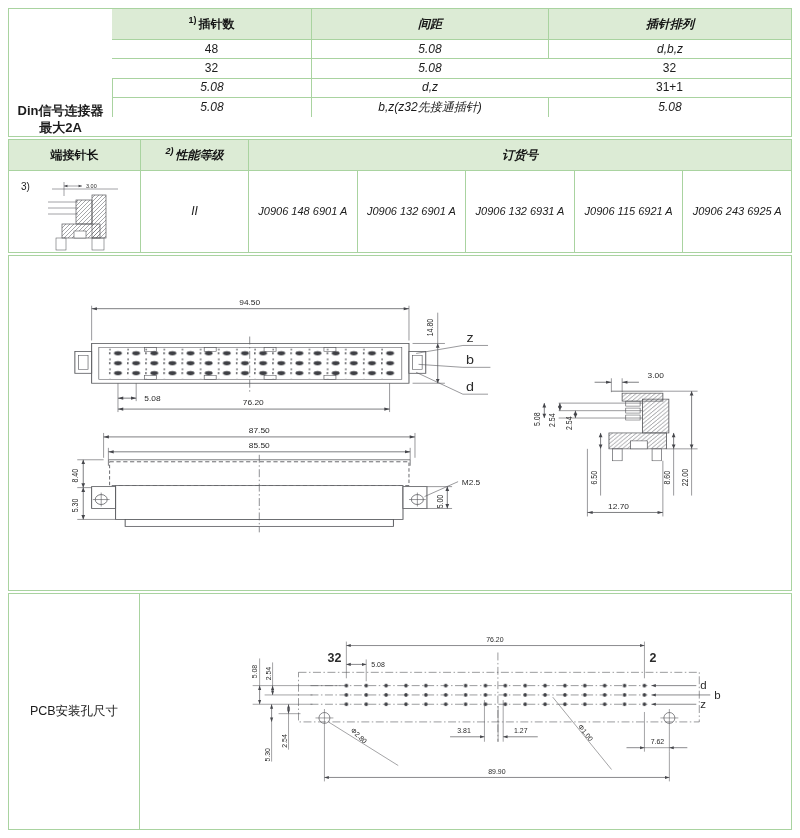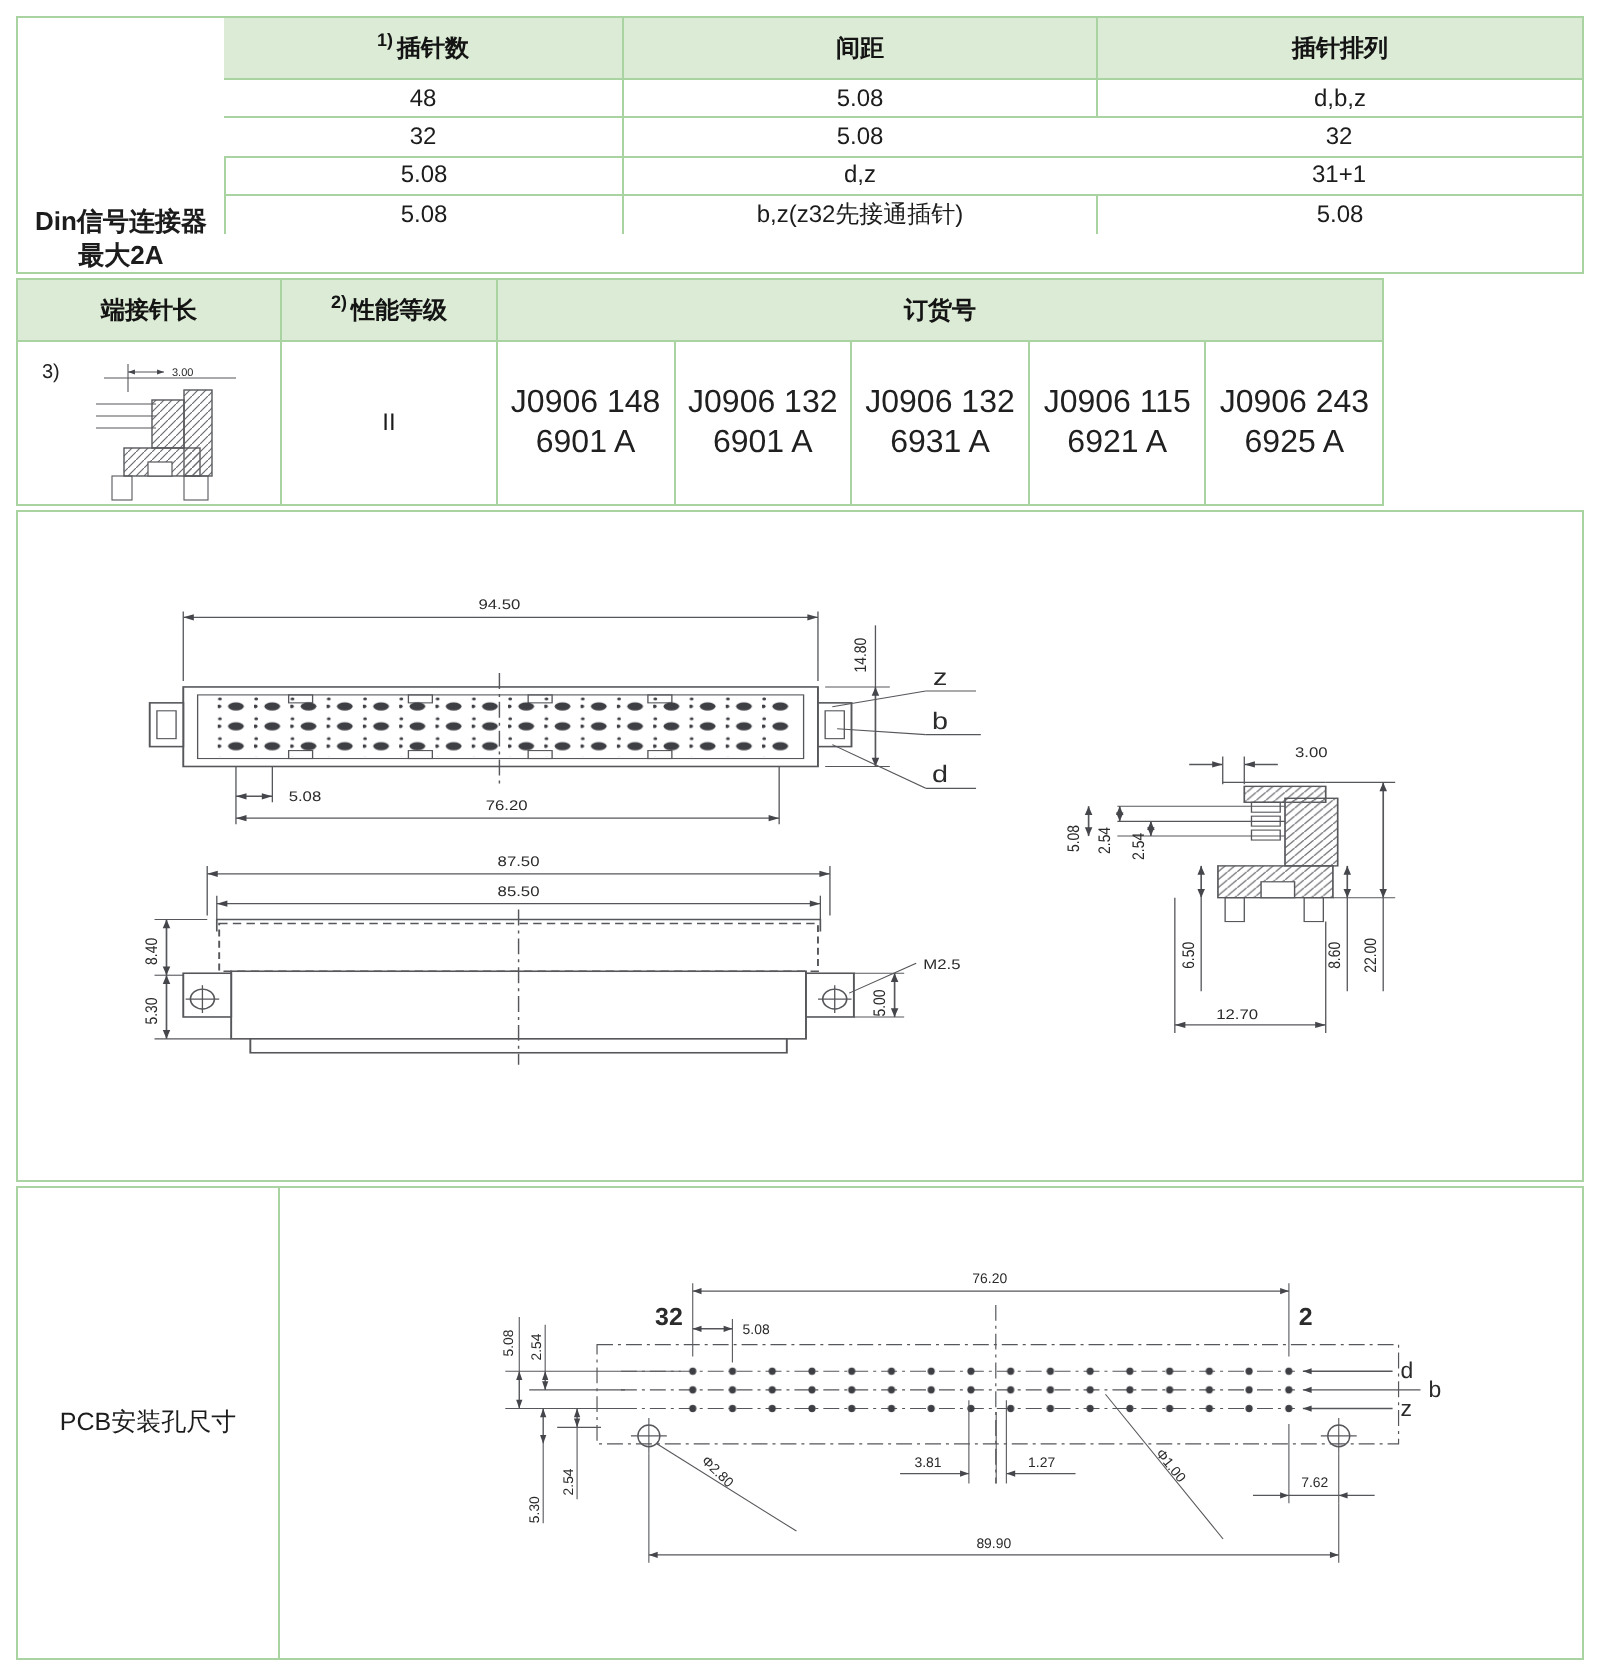--- a/index.html
+++ b/index.html
@@ -7,30 +7,30 @@
     --hbg:#dcebd5;
     --ink:#1c1c1c;
     --dw:#56575b;
   }
   html,body{margin:0;padding:0;background:#fff;}
   .page{position:relative;width:800px;height:838px;background:#fff;
         font-family:"Liberation Sans","DejaVu Sans",sans-serif;color:var(--ink);overflow:hidden;}
   .grid{position:absolute;display:grid;border:1px solid var(--bd);background:#fff;box-sizing:border-box;}
   .c{display:flex;align-items:center;justify-content:center;font-size:12px;color:var(--ink);
      box-sizing:border-box;text-align:center;line-height:1.25;}
-  .bl{border-left:1px solid var(--bd);}
+  .bl{border-left:1px solid var(--bd);font-style:italic;}
   .bt{border-top:1px solid var(--bd);}
   .hd{background:var(--hbg);font-weight:bold;font-size:12px;color:#141414;}
   .pfx{font-size:9px;transform:translateY(-3px);margin-right:2px;font-weight:bold;}
   .t1{left:8px;top:8px;width:784px;height:129px;
       grid-template-columns:103px 199px 237px 1fr;grid-template-rows:30px repeat(5,1fr);}
   .t1p{grid-row:1/7;font-weight:bold;font-size:13px;align-items:flex-end;}
-  .t2{left:8px;top:139px;width:684px;height:114px;
+  .t2{left:8px;top:139px;width:784px;height:114px;
       grid-template-columns:131px 108px repeat(5,1fr);grid-template-rows:30px 1fr;}
-  .ord{font-size:16px;color:#202020;}
+  .ord{font-size:11px;color:#202020;}
   .note-cell{position:relative;}
   .note-tag{position:absolute;left:12px;top:10px;font-size:10px;color:#222;}
   .sec{position:absolute;left:8px;width:784px;border:1px solid var(--bd);display:flex;
        background:#fff;box-sizing:border-box;}
   .s3{top:255px;height:336px;}
   .s4{top:593px;height:237px;}
   .seclbl{width:131px;border-right:1px solid var(--bd);display:flex;align-items:center;
           justify-content:center;font-size:12.5px;color:var(--ink);box-sizing:border-box;}
   .cont{flex:1;position:relative;}
   .cont svg,.note-cell svg{position:absolute;left:0;top:0;}

